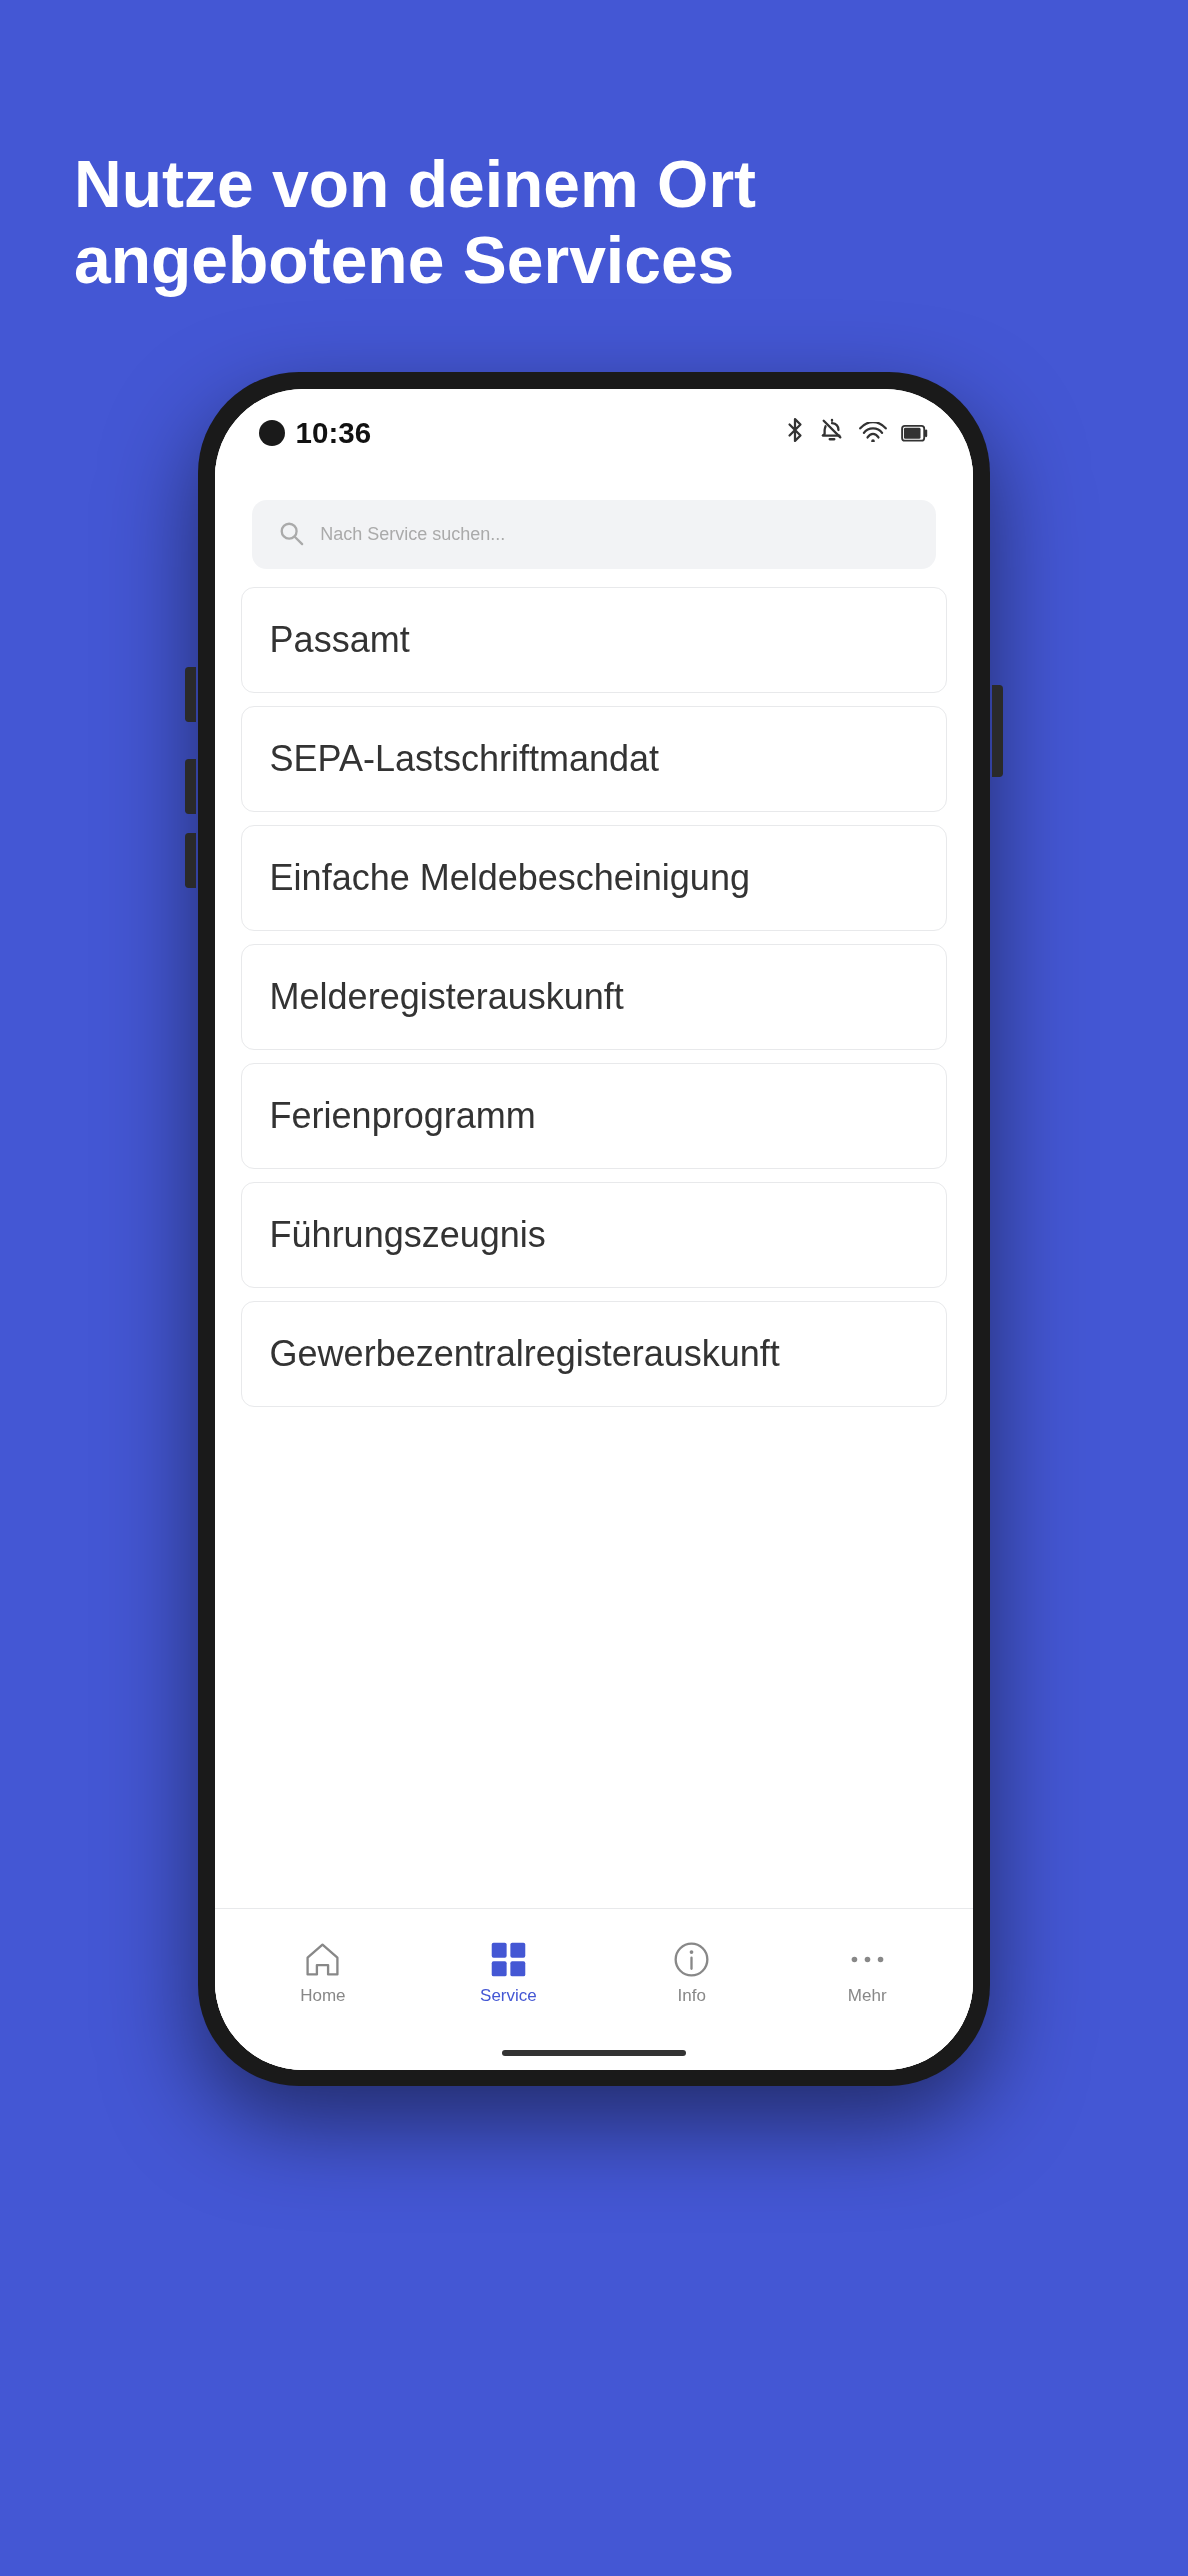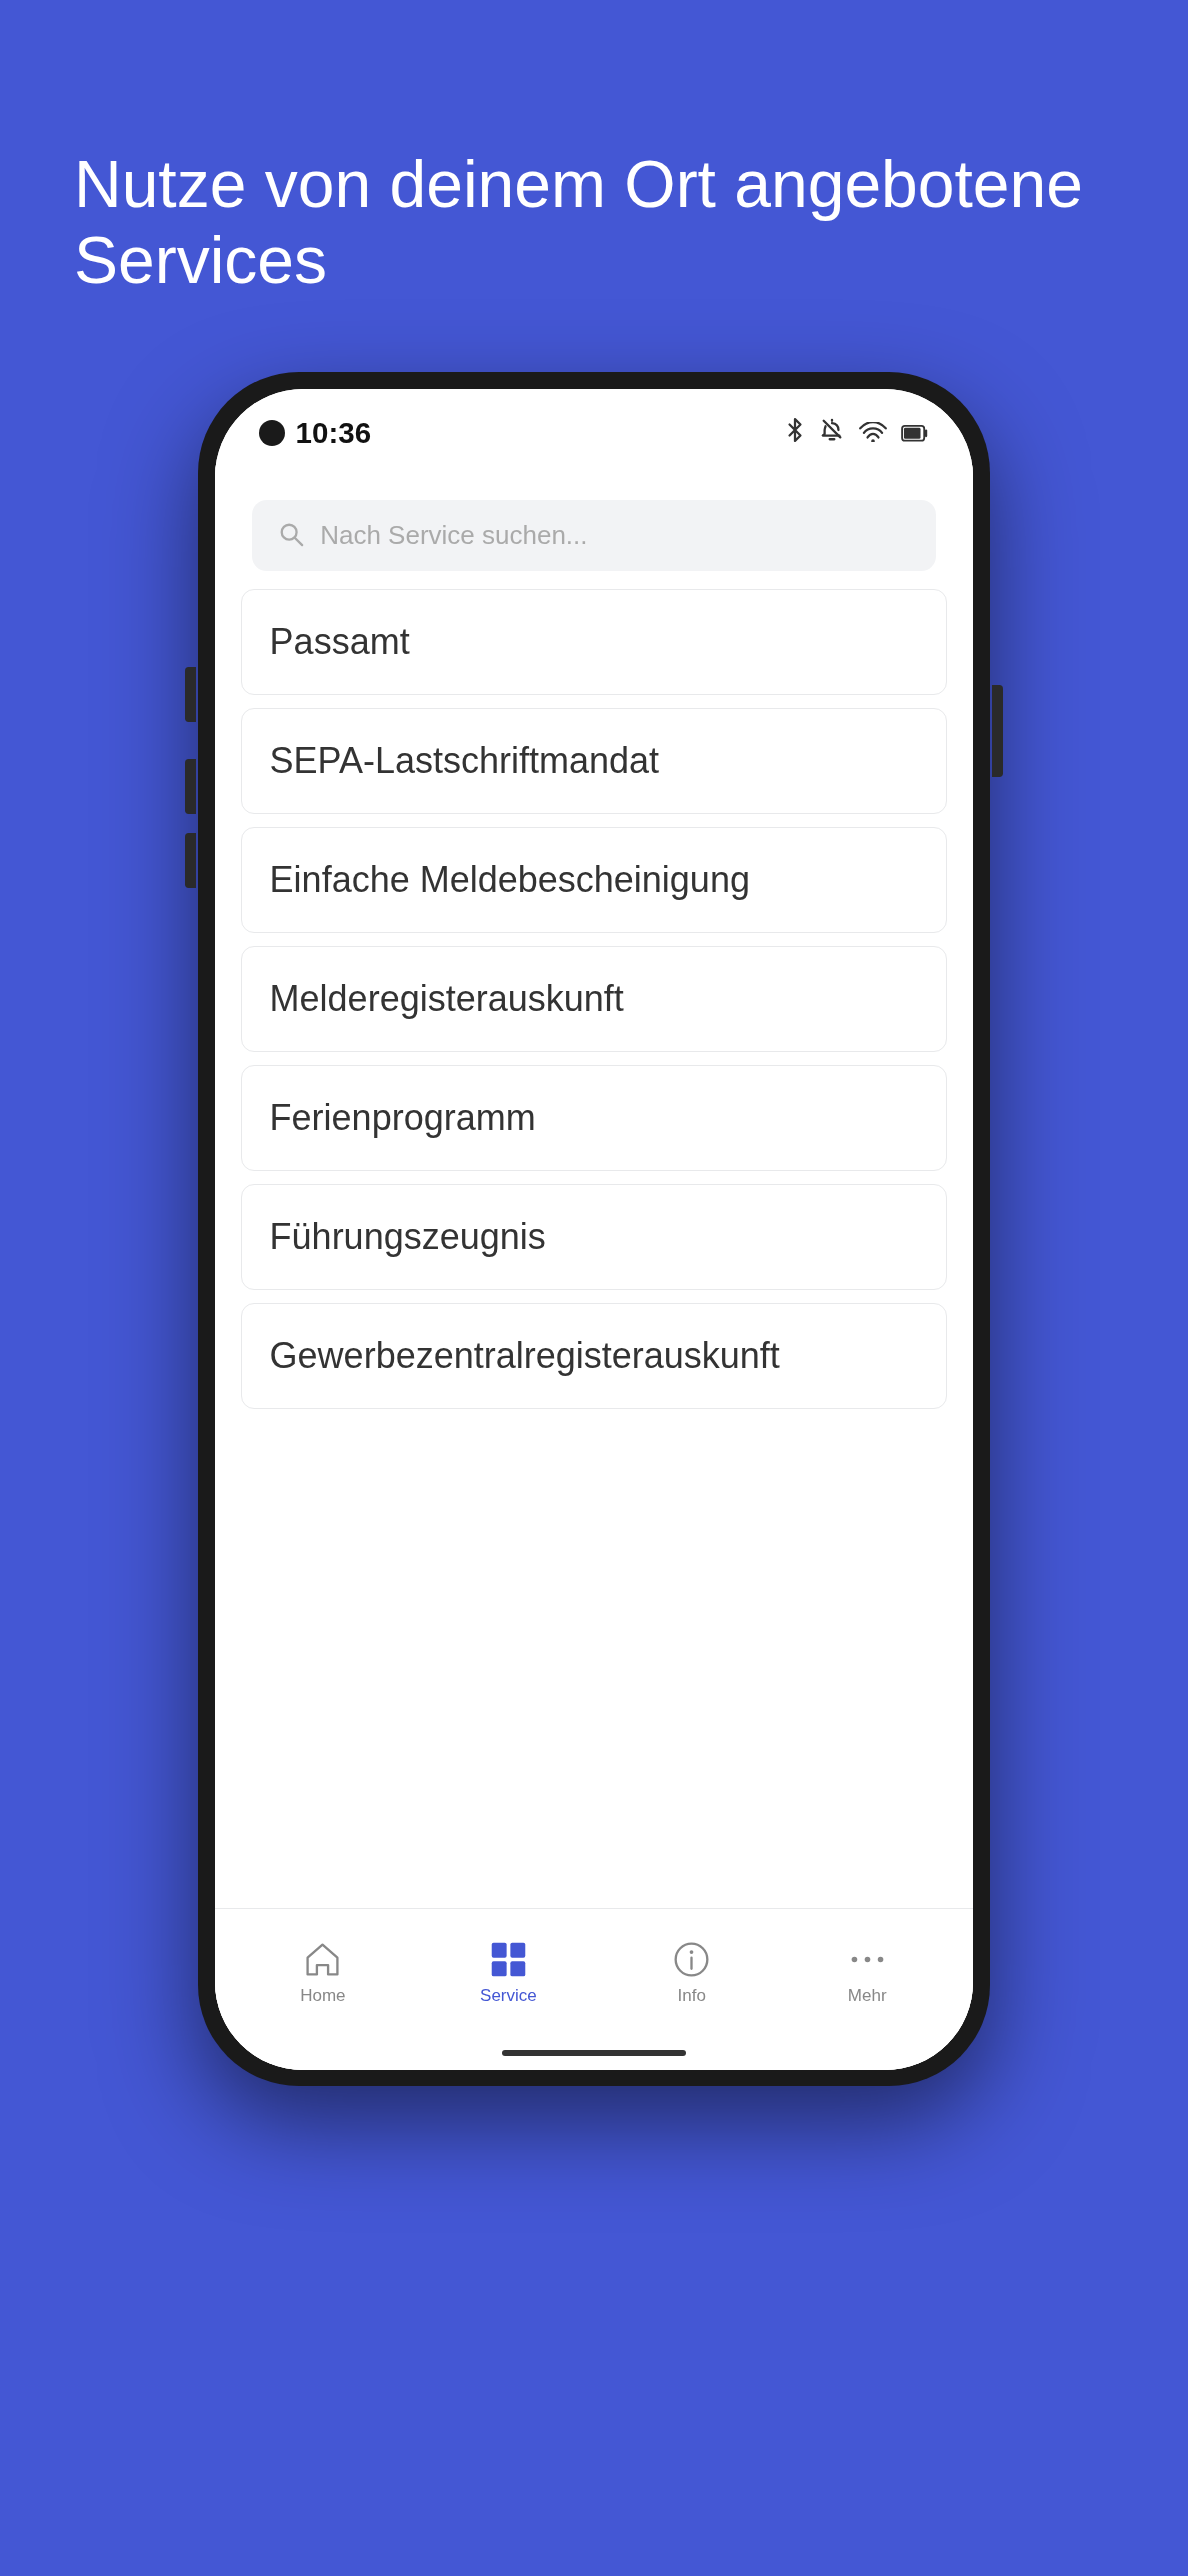--- a/index.html
+++ b/index.html
@@ -20,21 +20,21 @@
     }
 
     .hero-text {
       align-self: flex-start;
       padding: 147px 74px 55px 74px;
       color: white;
     }
 
     .hero-title {
       font-size: 66px;
-      font-weight: 400;
+      font-weight: 700;
       line-height: 1.15;
       color: white;
     }
 
     .phone-wrapper {
       position: relative;
       width: 792px;
       margin-top: 18.4px;
     }
 
@@ -168,21 +168,21 @@
       display: flex;
       align-items: center;
       gap: 16.6px;
     }
 
     .search-icon-svg {
       flex-shrink: 0;
     }
 
     .search-placeholder {
-      font-size: 26px;
+      font-size: 18px;
       color: #aaa;
     }
 
     
     .section-title {
       padding: 28px 37px 9.2px 37px;
       font-size: 26px;
       color: #888;
       font-weight: 400;
     }

